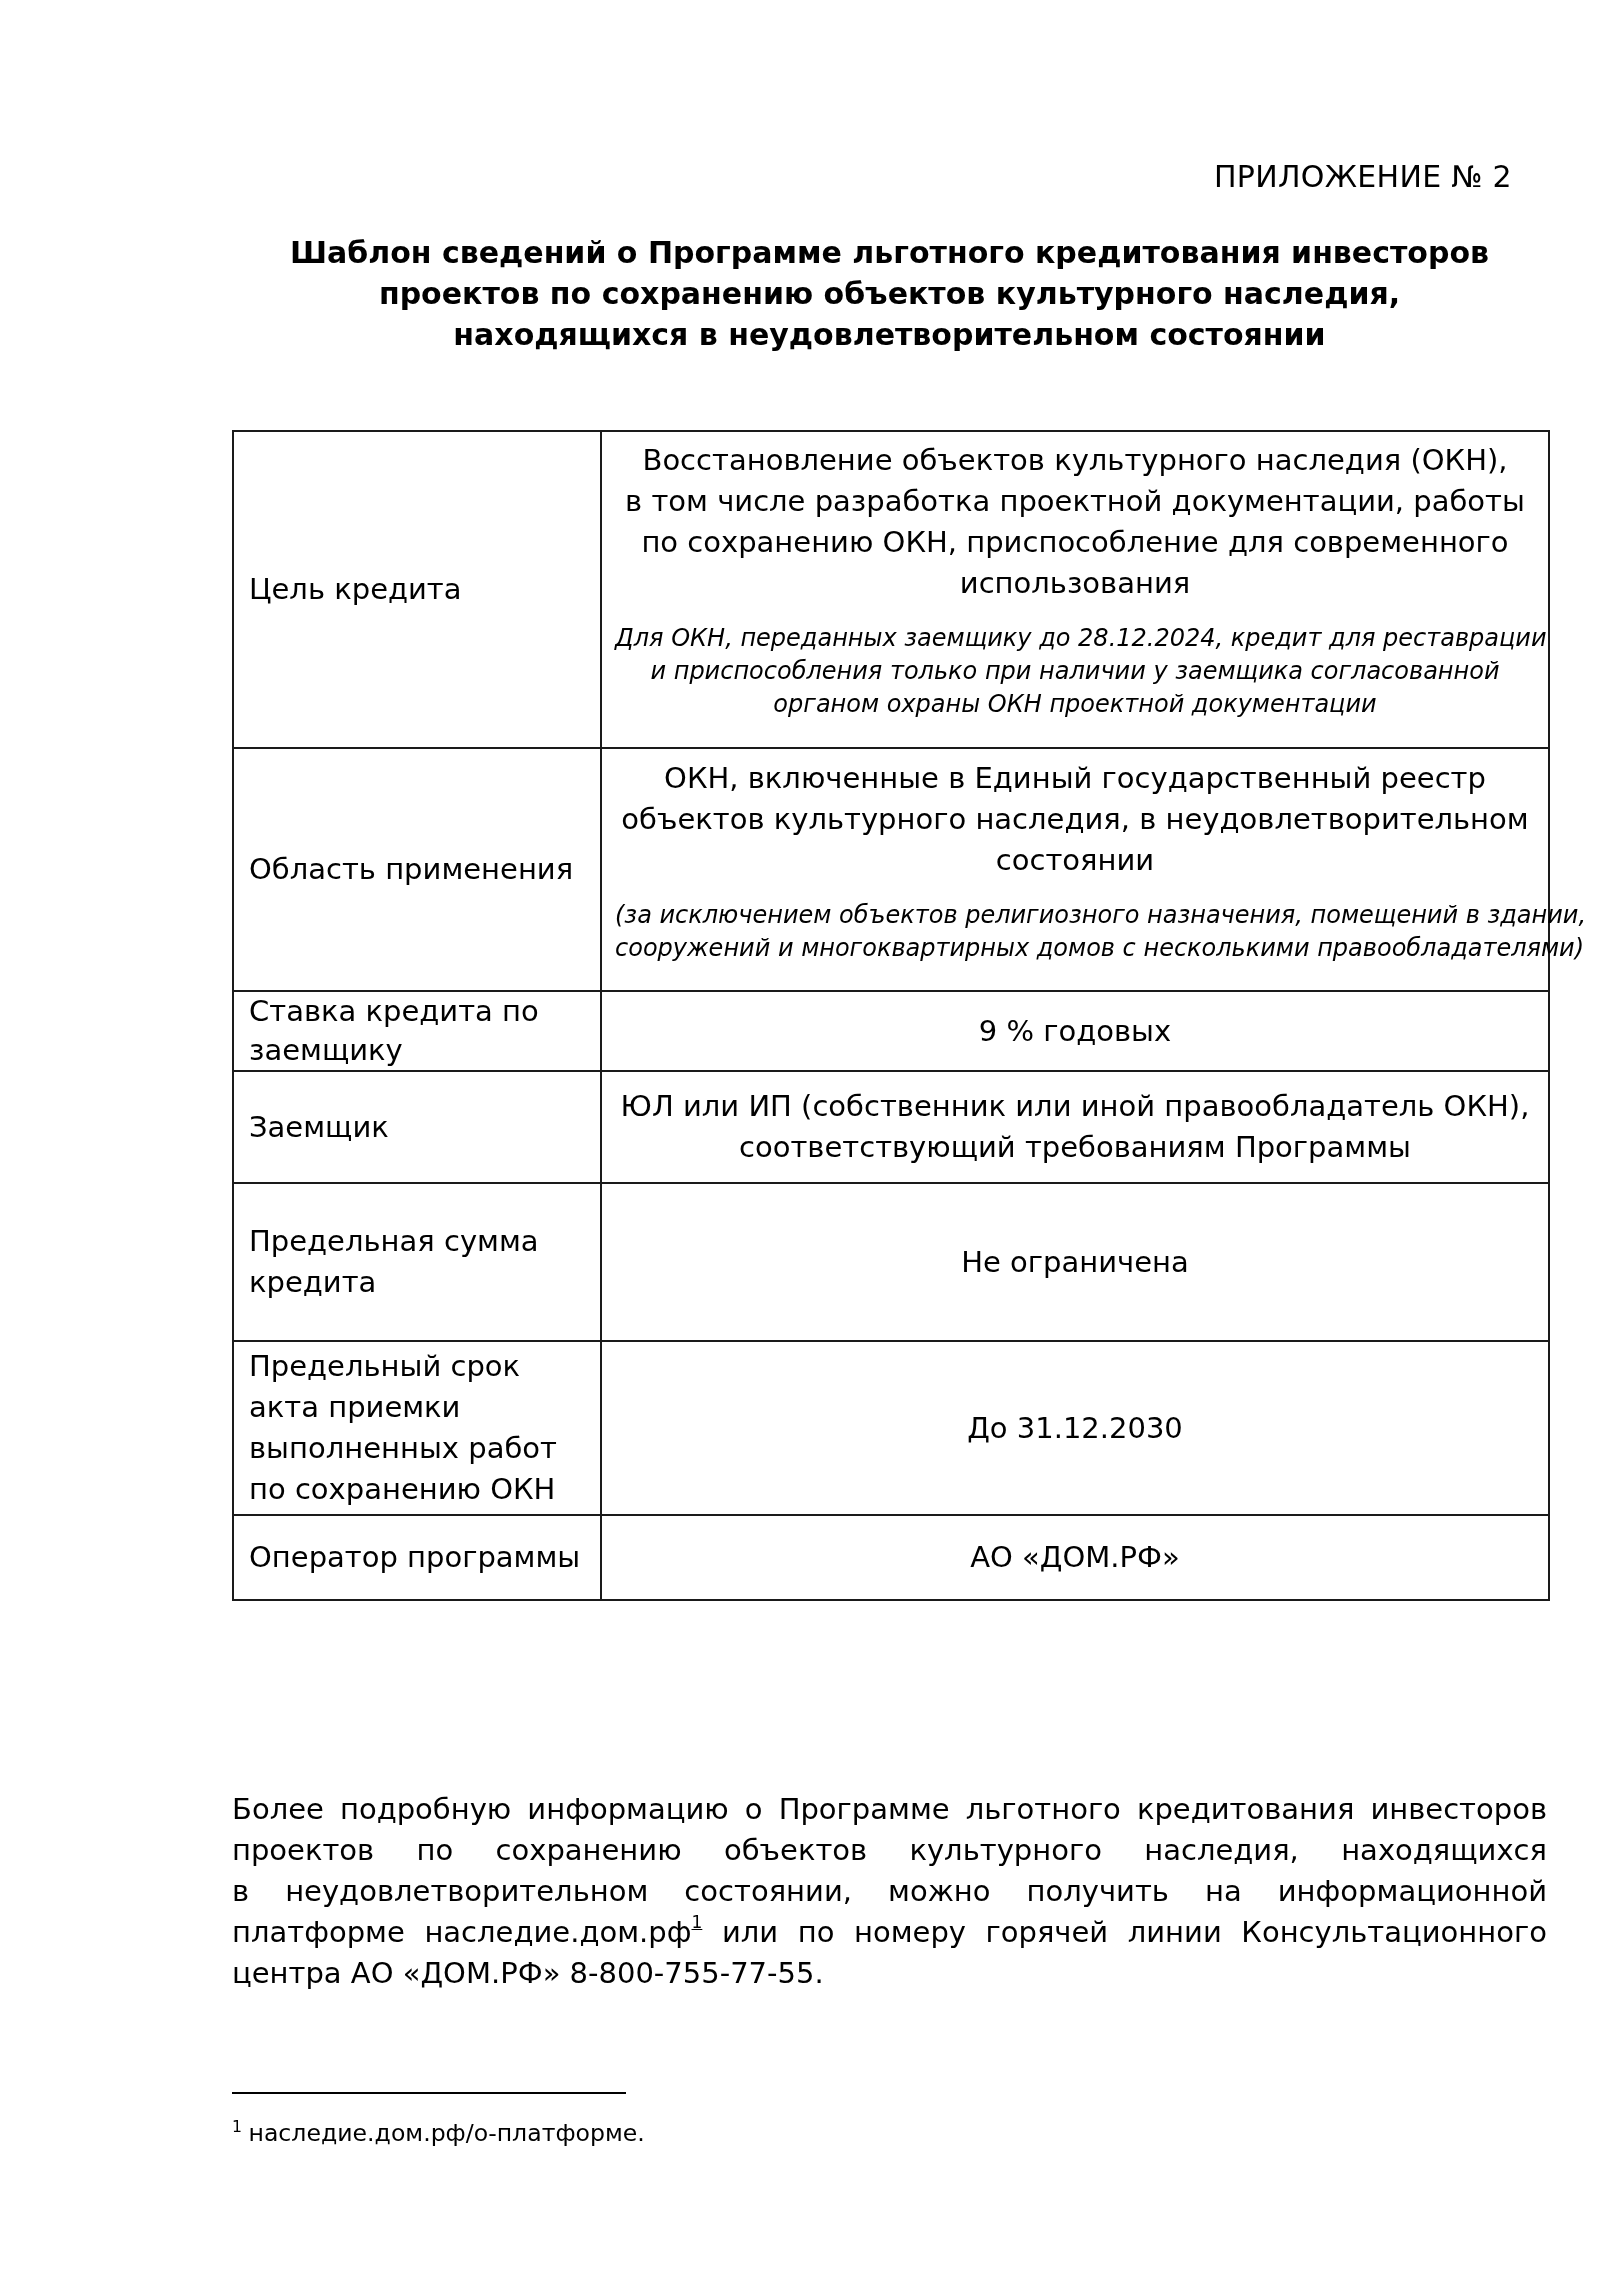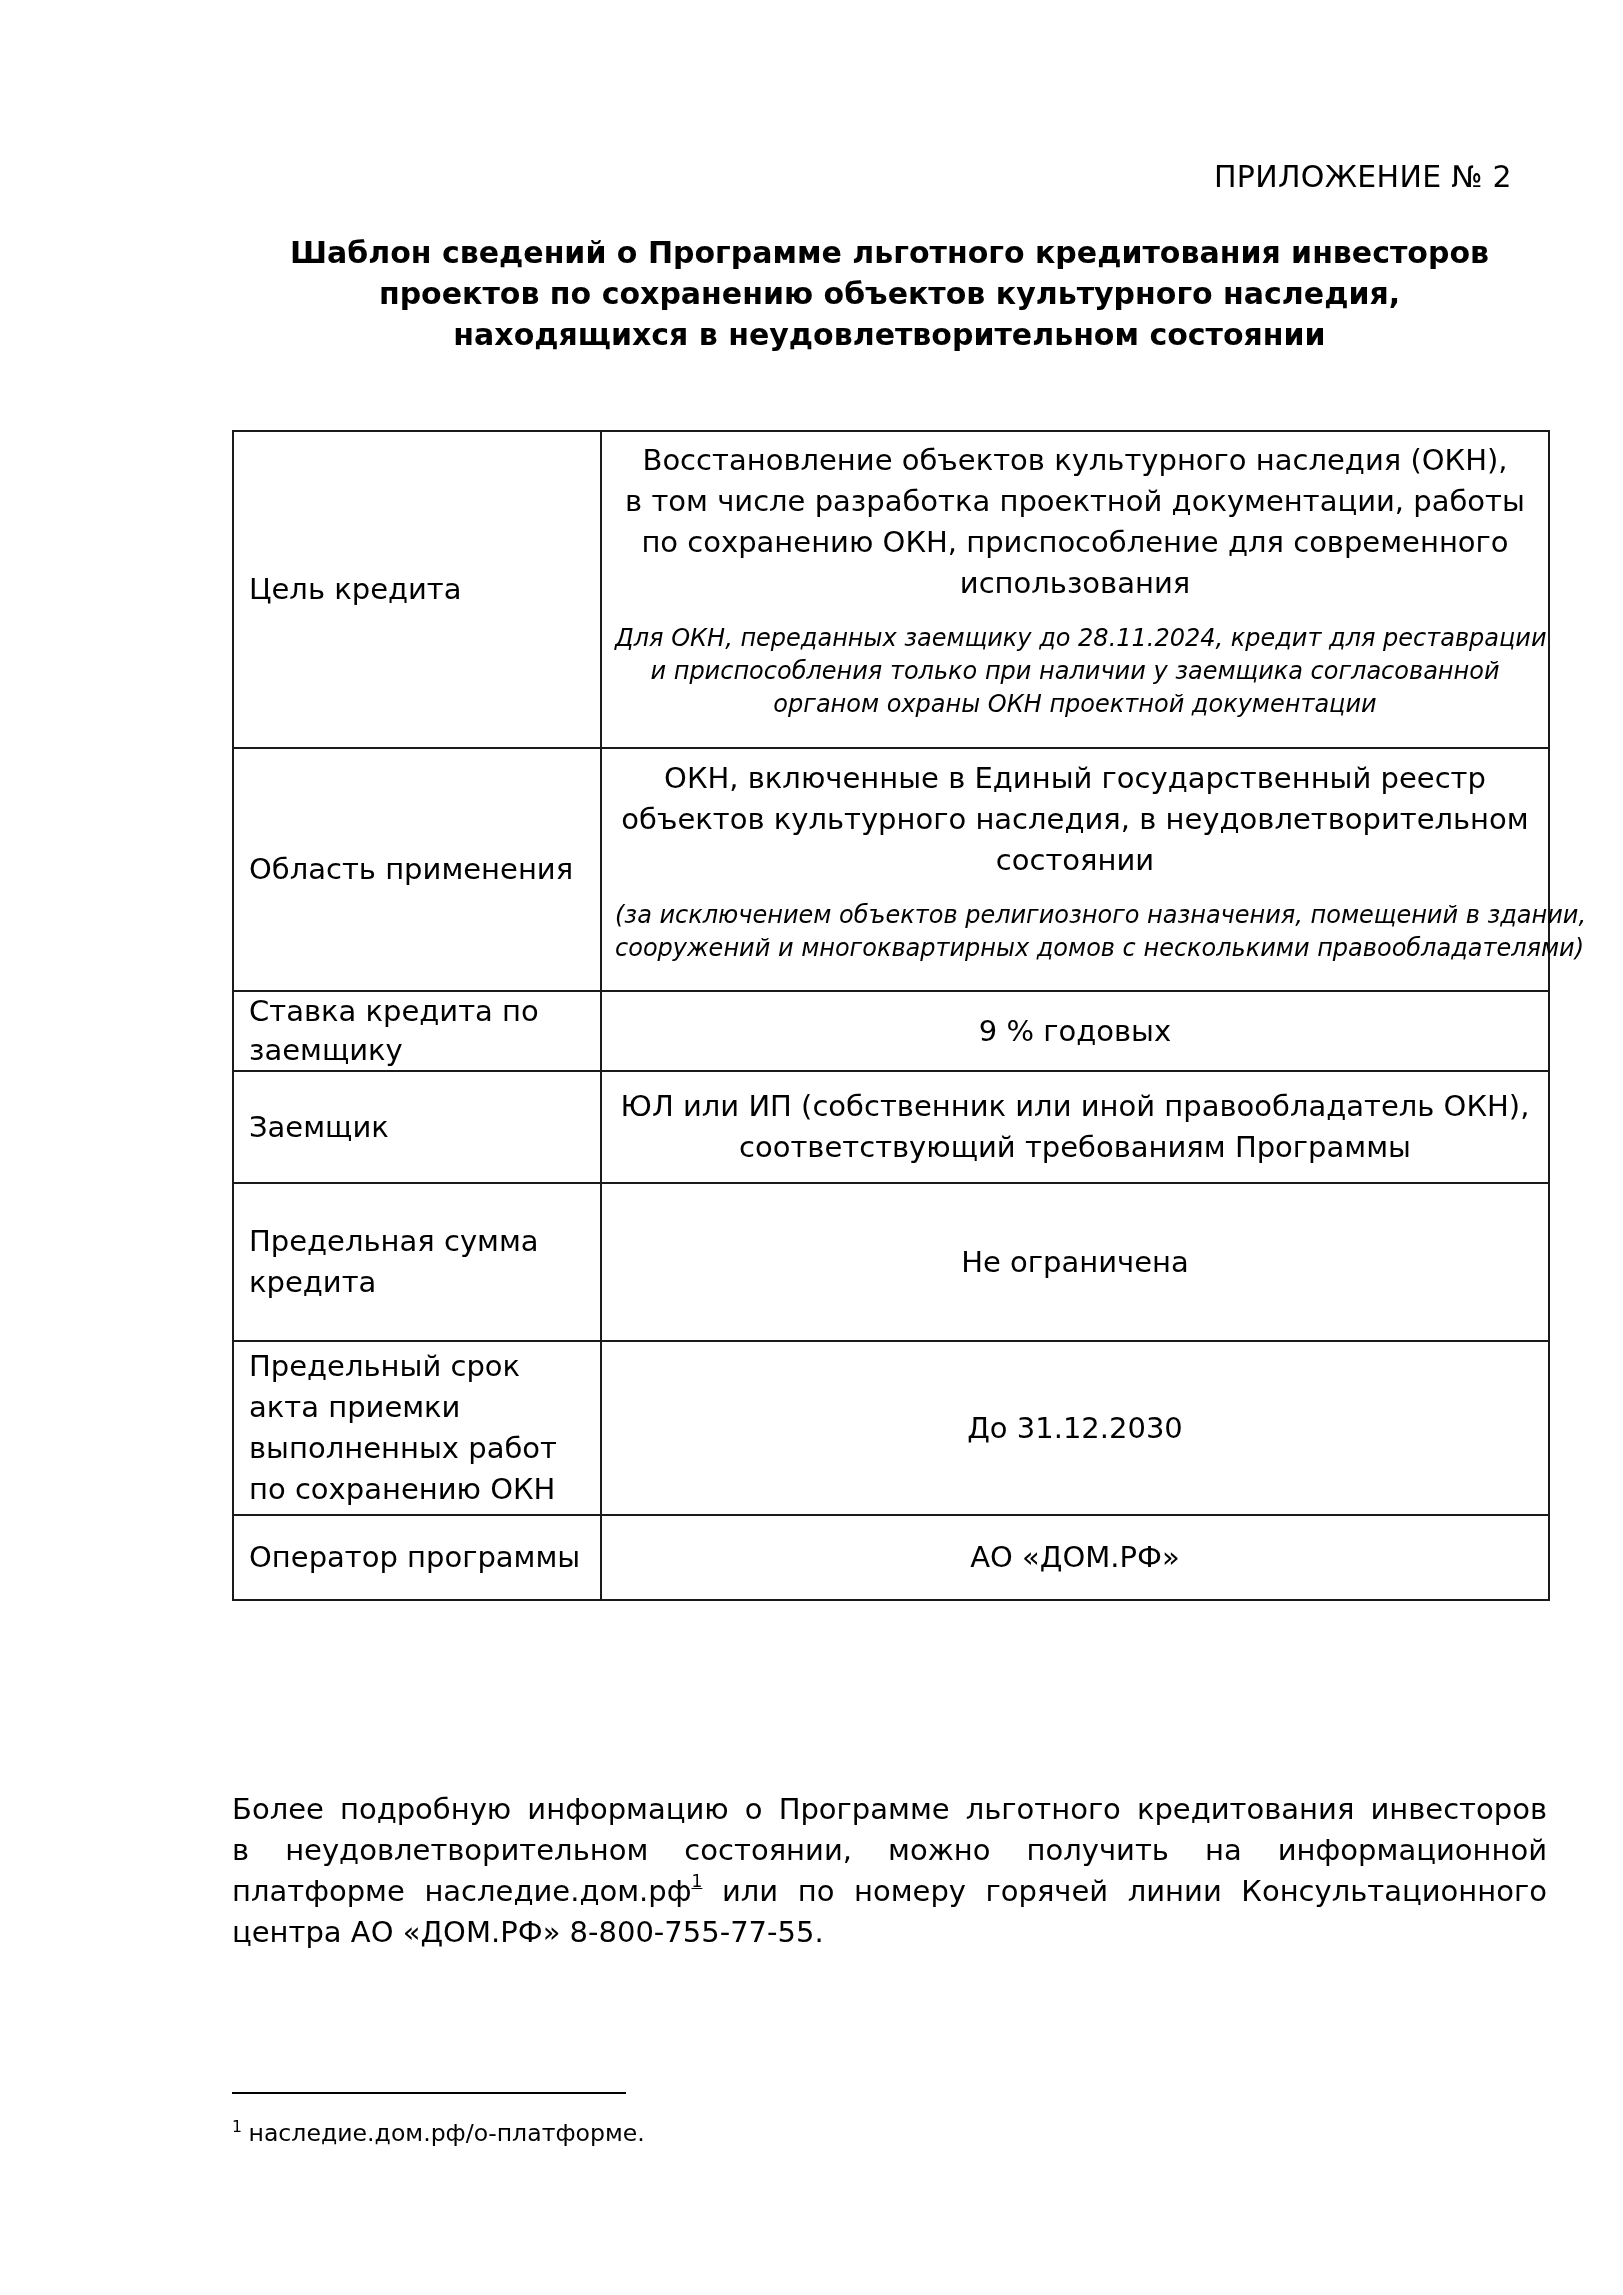--- a/index.html
+++ b/index.html
@@ -146,21 +146,21 @@
     </colgroup>
   <tbody>
     <tr class="r1">
       <td class="label">Цель кредита</td>
       <td class="value">
         <span class="main-line">Восстановление объектов культурного наследия (ОКН),</span>
         <span class="main-line">в том числе разработка проектной документации, работы</span>
         <span class="main-line">по сохранению ОКН, приспособление для современного</span>
         <span class="main-line">использования</span>
         <span class="note">
-          <span style="display:block">Для ОКН, переданных заемщику до 28.11.2024, кредит для реставрации</span>
+          <span style="display:block">Для ОКН, переданных заемщику до 28.12.2024, кредит для реставрации</span>
           <span style="display:block">и приспособления только при наличии у заемщика согласованной</span>
           <span style="display:block">органом охраны ОКН проектной документации</span>
         </span>
       </td>
     </tr>
     <tr class="r2">
       <td class="label">Область применения</td>
       <td class="value">
         <span class="main-line">ОКН, включенные в Единый государственный реестр</span>
         <span class="main-line">объектов культурного наследия, в неудовлетворительном</span>
@@ -203,20 +203,21 @@
     </tr>
     <tr class="r7">
       <td class="label">Оператор программы</td>
       <td class="value">АО «ДОМ.РФ»</td>
     </tr>
   </tbody>
 </table>
 
 <div class="para">
   <span class="pl">Более подробную информацию о Программе льготного кредитования инвесторов</span>
+  <span class="pl">проектов по сохранению объектов культурного наследия, находящихся</span>
   <span class="pl">в неудовлетворительном состоянии, можно получить на информационной</span>
   <span class="pl"><span style="white-space: pre;">платформе </span><span style="white-space: pre;">наследие.дом.рф</span><sup class="fn">1</sup><span style="white-space: pre;"> или по номеру горячей линии Консультационного</span></span>
   <span class="pl last">центра АО «ДОМ.РФ» 8-800-755-77-55.</span>
 </div>
 
 <div class="fn-rule"></div>
 
 <div class="footnote">
   <span class="fn-num">1</span><span>наследие.дом.рф/о-платформе.</span>
 </div>

